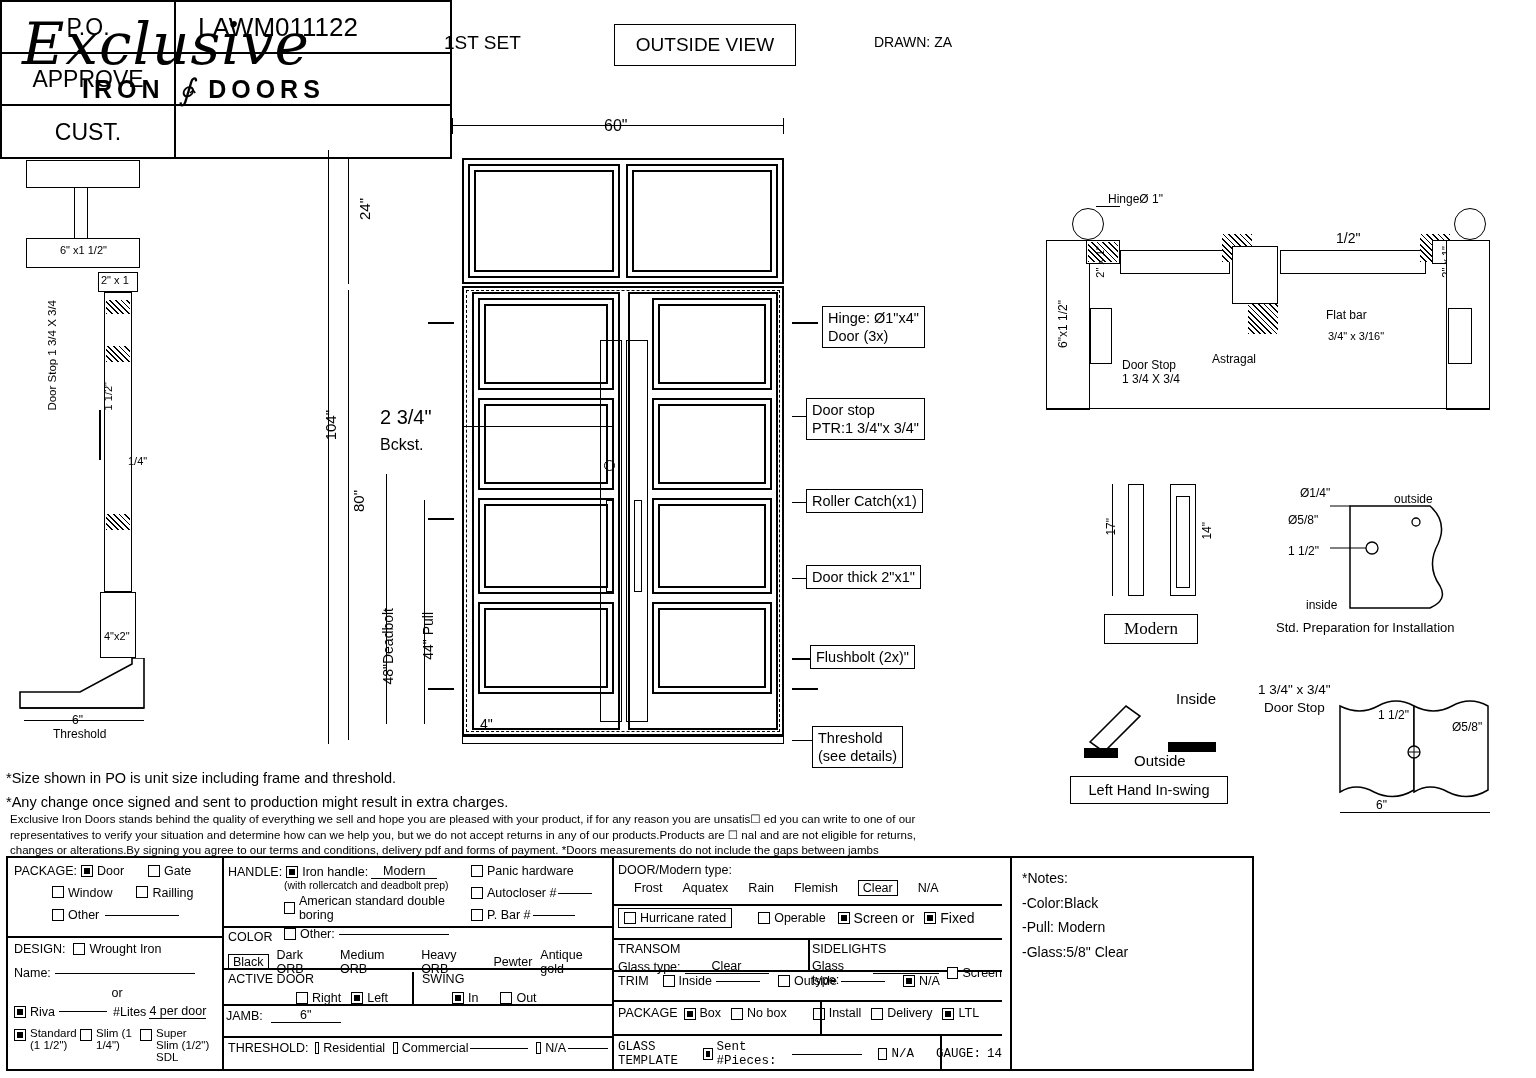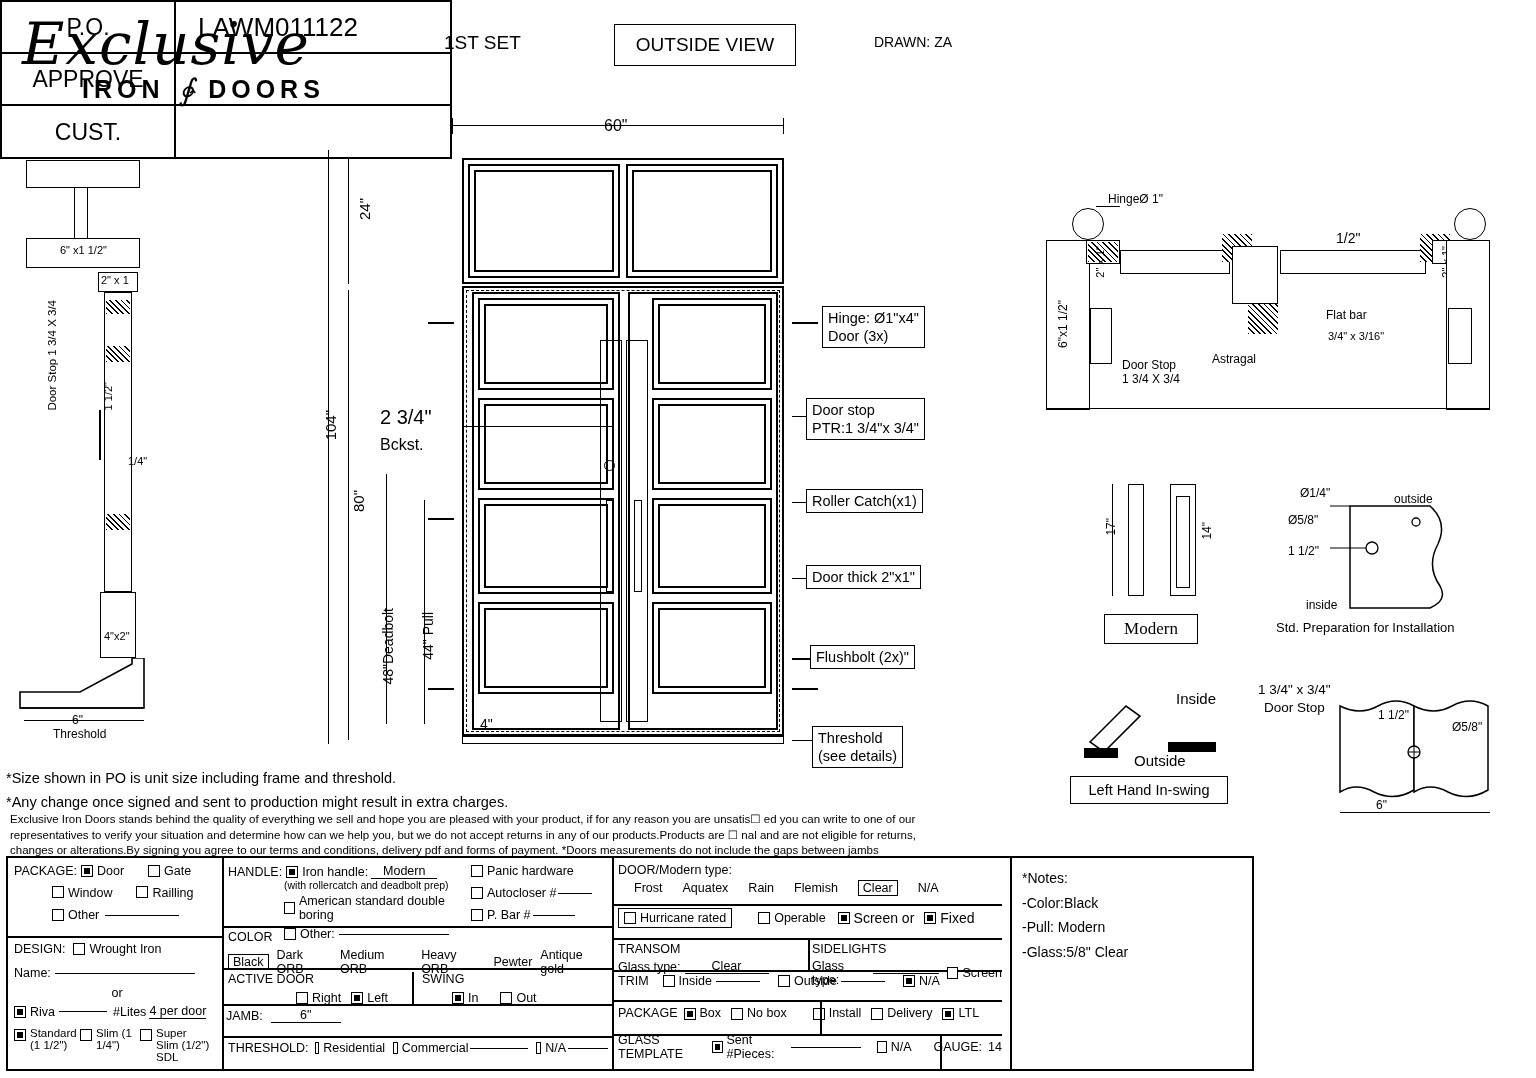--- a/index.html
+++ b/index.html
@@ -512,21 +512,21 @@
       <span class="cb" style="margin-left:26px;"></span>
       <span>Install</span>
       <span class="cb" style="margin-left:10px;"></span>
       <span>Delivery</span>
       <span class="cb on" style="margin-left:10px;"></span>
       <span>LTL</span>
     </div>
   </div>
   <div class="vsep" style="left:812px;top:142px;height:34px;"></div>
 
-  <div class="fcell" style="left:610px;top:175px;width:384px;">
+  <div class="fcell" style="left:610px;top:182px;width:384px;font-family:Liberation Mono, monospace;">
     <div style="display:flex;align-items:center;">
       <span style="margin-right:6px;">GLASS TEMPLATE</span>
       <span class="cb on"></span>
       <span>Sent #Pieces:</span>
       <span class="ul" style="min-width:70px;margin-left:2px;"></span>
       <span class="cb" style="margin-left:16px;"></span>
       <span>N/A</span>
       <span style="margin-left:22px;">GAUGE:</span>
       <span style="margin-left:6px;">14</span>
     </div>

